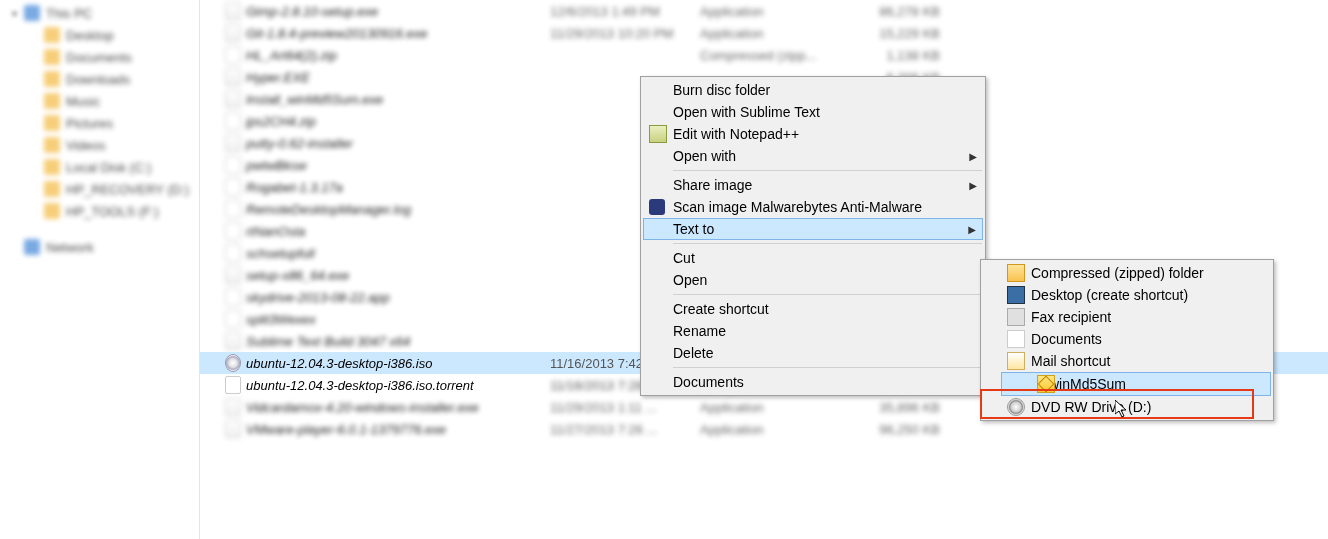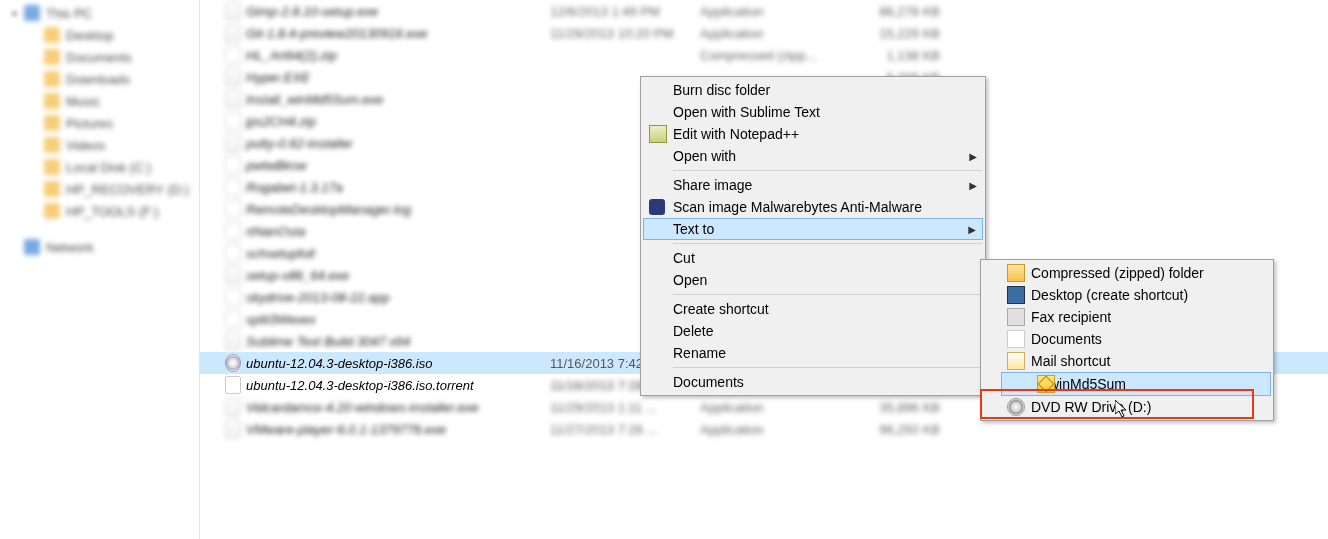--- a/index.html
+++ b/index.html
@@ -415,24 +415,24 @@
       <span>Cut</span>
     </div>
     <div class="menu-item">
       <span>Open</span>
     </div>
     <div class="menu-sep"></div>
     <div class="menu-item">
       <span>Create shortcut</span>
     </div>
     <div class="menu-item">
+      <span>Rename</span>
+    </div>
+    <div class="menu-item">
       <span>Delete</span>
-    </div>
-    <div class="menu-item">
-      <span>Rename</span>
     </div>
     <div class="menu-sep"></div>
     <div class="menu-item">
       <span>Documents</span>
     </div>
   </div>
 
 <div class="menu menu2" id="menu2">
     <div class="menu-item">
       <span class="menu-icon micon-zip"></span>

